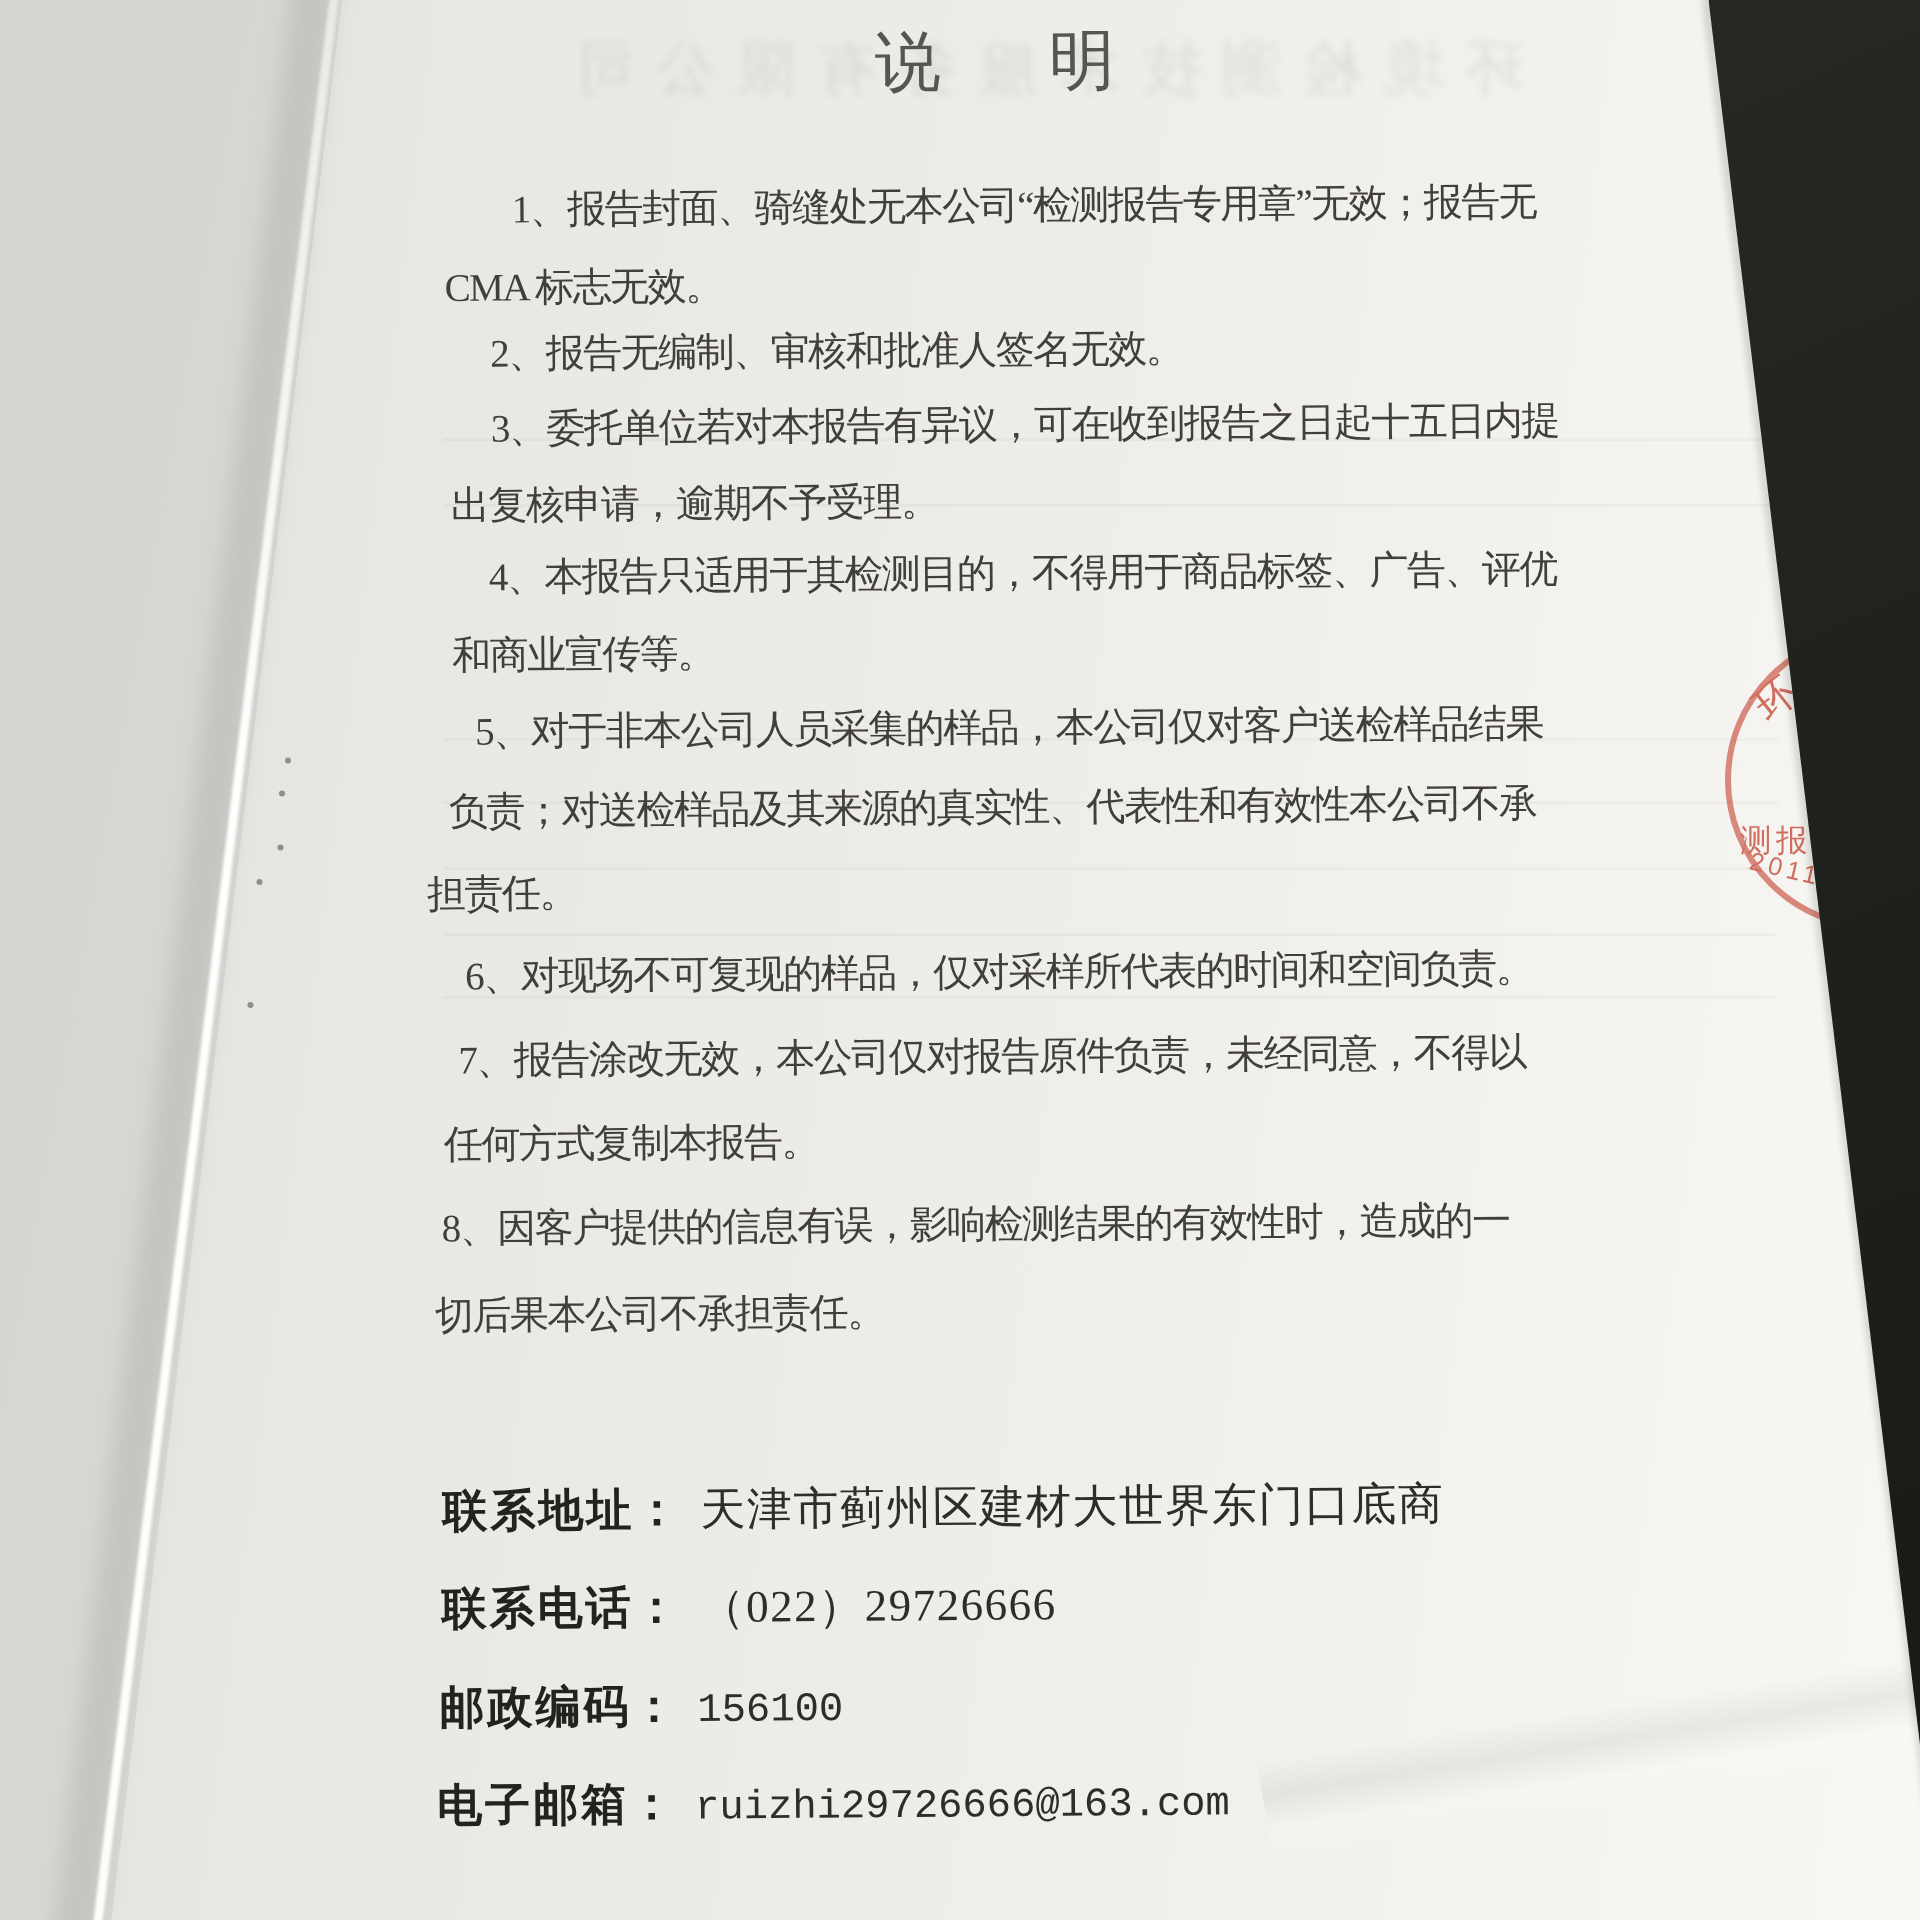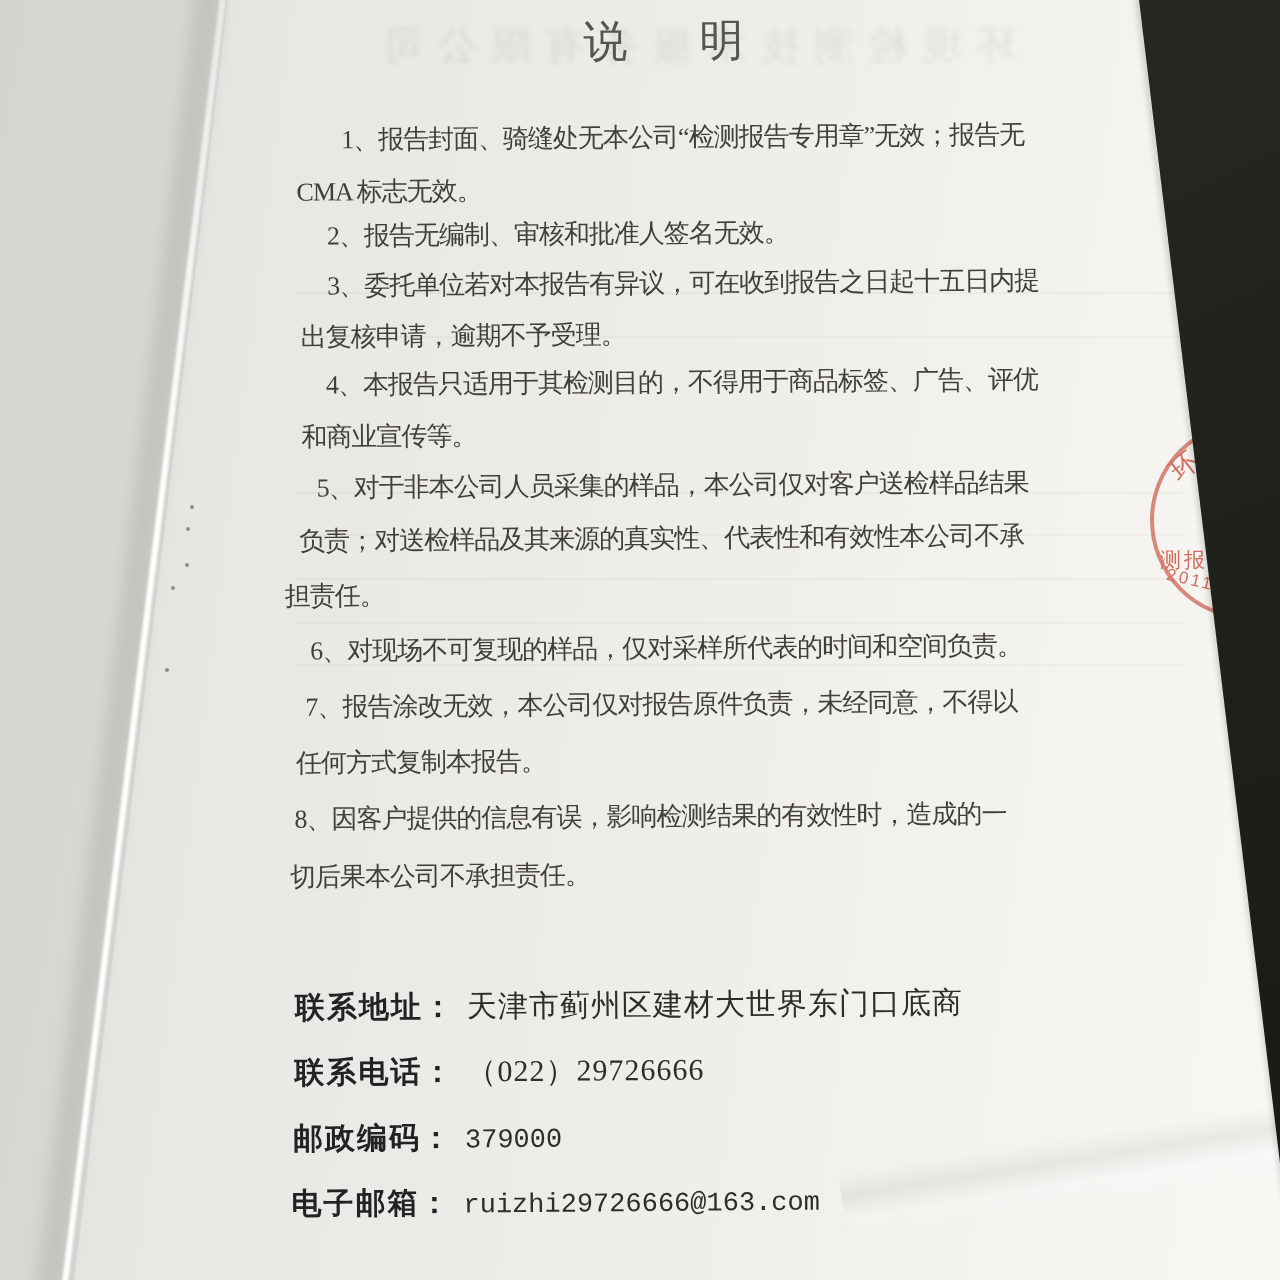--- a/index.html
+++ b/index.html
@@ -113,21 +113,21 @@
     <div class="nline" style="left:293px;top:799px">8、因客户提供的信息有误，影响检测结果的有效性时，造成的一</div>
     <div class="nline" style="left:288px;top:857px">切后果本公司不承担责任。</div>
 
     <div class="crow" style="left:292px;top:985px">
       <span class="lab">联系地址：</span><span class="val">天津市蓟州区建材大世界东门口底商</span>
     </div>
     <div class="crow" style="left:291px;top:1050px">
       <span class="lab">联系电话：</span><span class="val">（022）29726666</span>
     </div>
     <div class="crow" style="left:289px;top:1116px">
-      <span class="lab">邮政编码：</span><span class="val mono">379000</span>
+      <span class="lab">邮政编码：</span><span class="val mono">156100</span>
     </div>
     <div class="crow" style="left:287px;top:1181px">
       <span class="lab">电子邮箱：</span><span class="val mono">ruizhi29726666@163.com</span>
     </div>
   </div>
 
   <div class="crease"></div>
 
   <div class="stamp">
     <div class="ring"></div>

